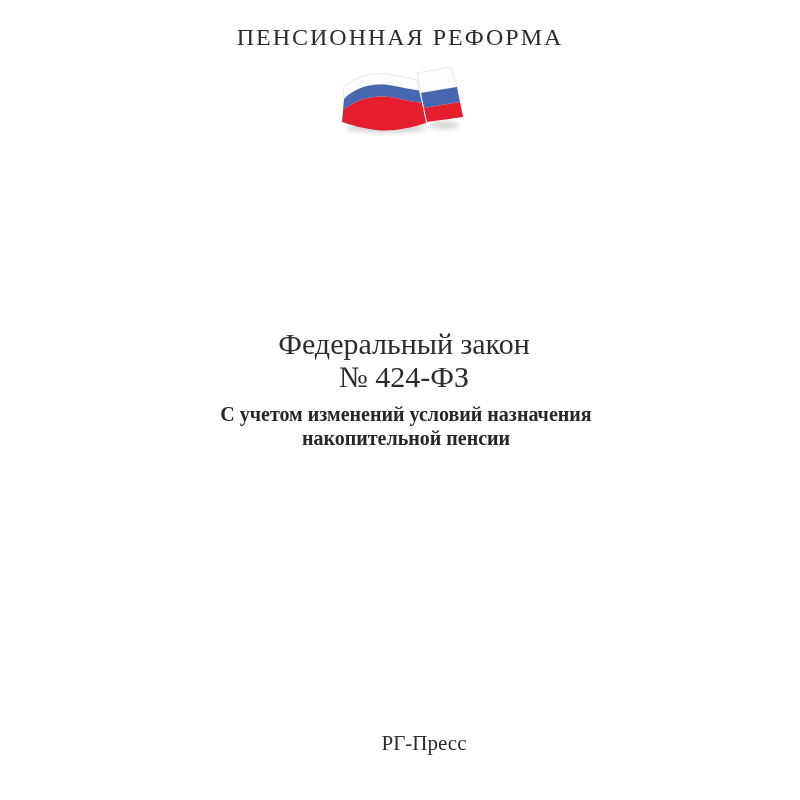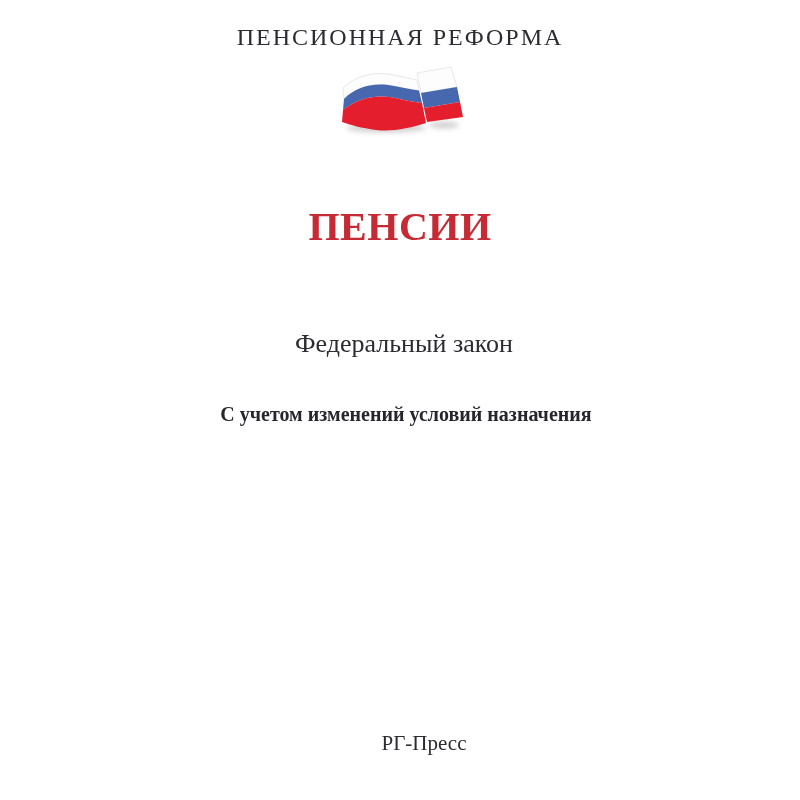--- a/index.html
+++ b/index.html
@@ -38,21 +38,21 @@
   .book-title {
     top: 203px;
     font-size: 40px;
     font-weight: bold;
     line-height: 47px;
     letter-spacing: 0.5px;
     color: #c62b35;
   }
   .law-block {
     top: 327px;
-    font-size: 26px;
+    font-size: 30px;
     line-height: 33px;
     color: #2b2b31;
     padding-left: 8px;
   }
   .note-block {
     top: 402px;
     font-size: 20px;
     font-weight: bold;
     line-height: 24px;
     color: #26262c;
@@ -91,26 +91,27 @@
     </g>
 
     <g>
       <path d="M77,7 L111,1 L117,21 L81,27 Z" fill="#fdfdfd" stroke="#dedede" stroke-width="0.7"></path>
       <path d="M81,27 L117,21 L120,36 L84,42 Z" fill="#4767ae"></path>
       <path d="M84,42 L120,36 L123,51 L87,56 Z" fill="#e41e2c"></path>
     </g>
   </svg>
 
   <div class="centered book-title">
-    <div>ПЕНСИИ</div>
   </div>
 
   <div class="centered law-block">
     <div>Федеральный закон</div>
+    <div>№ 424-ФЗ</div>
   </div>
 
   <div class="centered note-block">
     <div>С учетом изменений условий назначения</div>
+    <div>накопительной пенсии</div>
   </div>
 
   <div class="centered publisher">РГ-Пресс</div>
 
 </div>
 
 </body></html>

